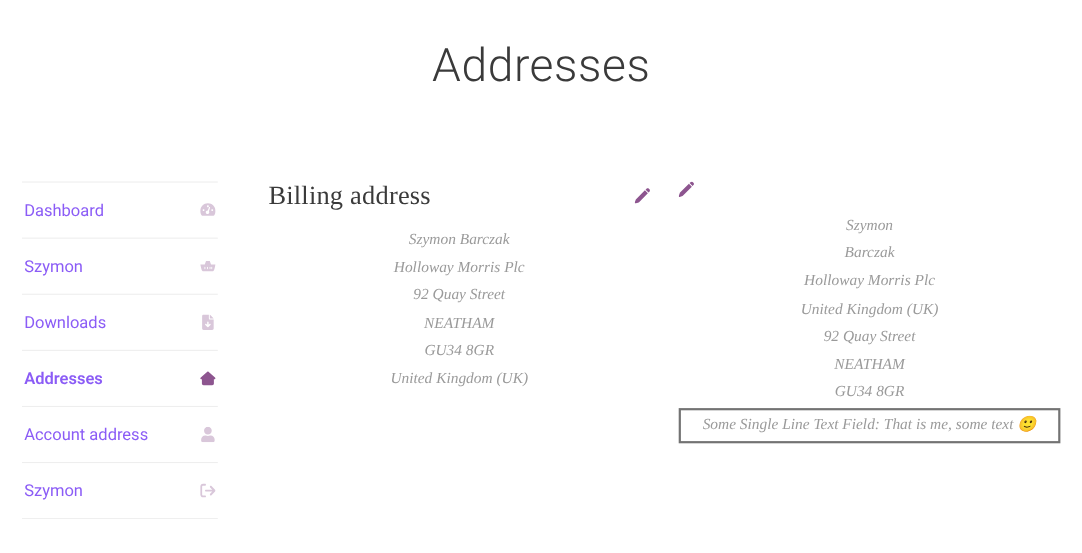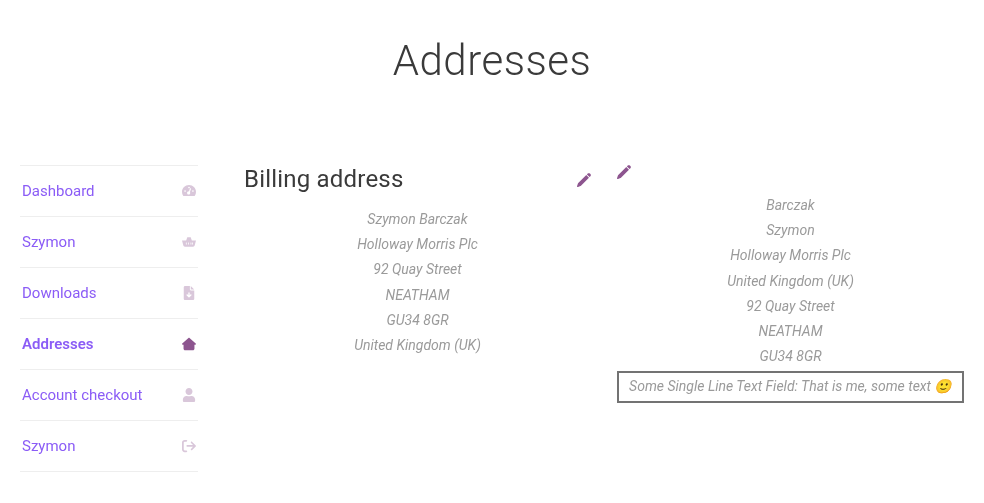--- a/index.html
+++ b/index.html
@@ -69,20 +69,21 @@
     padding-left: 46px;
   }
   .intro {
     font-size: 15px;
     color: #757575;
     margin: 0 0 28px 0;
   }
   .cols {
     display: flex;
     gap: 26px;
+    font-family: Liberation Serif, serif;
   }
   .col {
     flex: 1;
     min-width: 0;
   }
   .col-head {
     display: flex;
     align-items: baseline;
     justify-content: space-between;
     margin-bottom: 14px;
@@ -160,21 +161,21 @@
           <span class="nav-label">Addresses</span>
           <span class="icon">
             <svg viewBox="0 0 576 512">
                 <path d="M575.8 255.5c0 18-15 32.1-32 32.1h-32l.7 160.1c0 35.3-28.7 64-64 64H127.7c-35.3 0-64-28.7-64-64l-.7-160.1H32c-18 0-32-14-32-32.1 0-9 3-17 10-24L266.4 8c7-7 15-8 22-8s15 2 21 7l255.4 224.5c8 7 12 15 11 24z"></path>
               </svg>
           </span>
         </a>
       </li>
       <li>
         <a href="#">
-          <span class="nav-label">Account checkout</span>
+          <span class="nav-label">Account address</span>
           <span class="icon">
             <svg viewBox="0 0 448 512">
                 <path d="M224 256c70.7 0 128-57.3 128-128S294.7 0 224 0 96 57.3 96 128s57.3 128 128 128zm89.6 32h-16.7c-22.2 10.2-46.9 16-72.9 16s-50.6-5.8-72.9-16h-16.7C60.2 288 0 348.2 0 422.4V464c0 26.5 21.5 48 48 48h352c26.5 0 48-21.5 48-48v-41.6c0-74.2-60.2-134.4-134.4-134.4z"></path>
               </svg>
           </span>
         </a>
       </li>
       <li>
         <a href="#">
           <span class="nav-label">Szymon</span>
@@ -217,22 +218,22 @@
         <div class="col-head">
           <a href="#" class="edit-icon">
             <span>
               <svg viewBox="0 0 512 512">
                   <path d="M471.6 21.7c-21.9-21.9-57.3-21.9-79.2 0l-30.1 30.1 98 98 30.1-30.1c21.9-21.9 21.9-57.3 0-79.2l-18.8-18.8zM339.7 74.4L45.3 368.8c-5.3 5.3-9.1 11.8-11.1 19L.4 481.9c-2.5 9 0 18.6 6.6 25.2s16.2 9.1 25.2 6.6l94.1-33.8c7.2-2 13.7-5.8 19-11.1L437.7 172.3l-98-98z"></path>
                 </svg>
             </span>
           </a>
         </div>
         <address>
+          <span class="line">Szymon</span>
           <span class="line">Barczak</span>
-          <span class="line">Szymon</span>
           <span class="line">Holloway Morris Plc</span>
           <span class="line">United Kingdom (UK)</span>
           <span class="line">92 Quay Street</span>
           <span class="line">NEATHAM</span>
           <span class="line">GU34 8GR</span>
           <span class="line highlight-line">Some Single Line Text Field: That is me, some text 🙂</span>
         </address>
       </section>
 
     </div>

